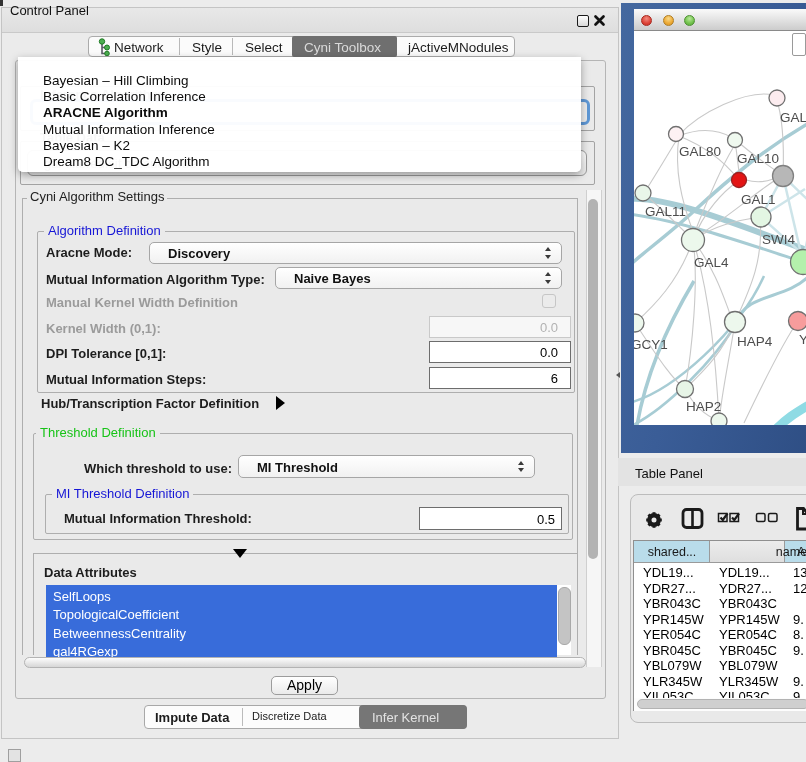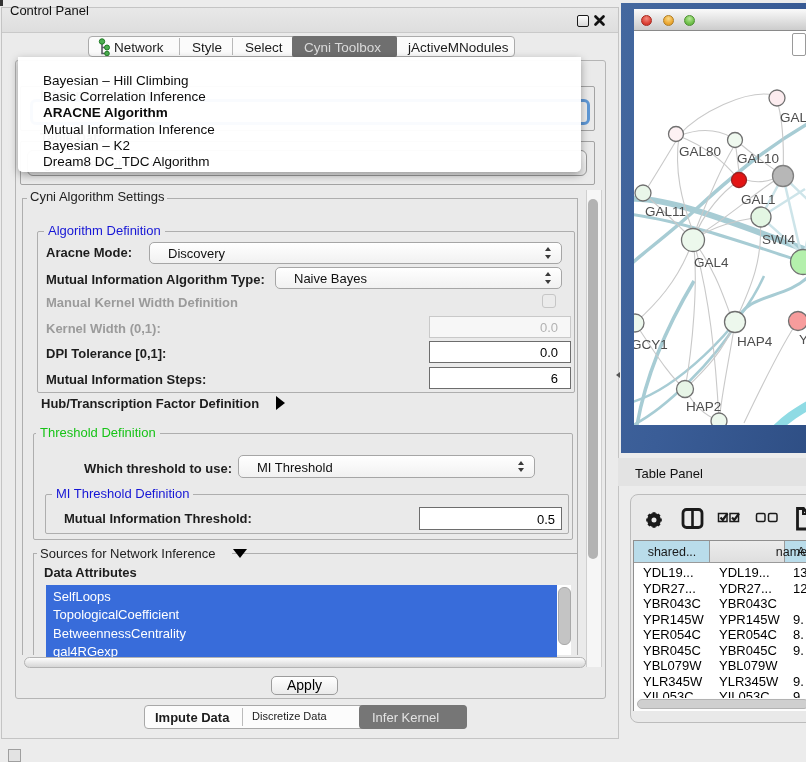--- a/index.html
+++ b/index.html
@@ -3,21 +3,21 @@
 <meta charset="utf-8">
 <style>
 html,body{margin:0;padding:0;}
 body{font-family:"Liberation Sans",sans-serif;}
 #stage{position:relative;width:806px;height:762px;background:#ececec;overflow:hidden;font-family:"Liberation Sans",sans-serif;}
 .abs{position:absolute;}
 .nw{white-space:nowrap;}
 .lbl{position:absolute;font:bold 13px "Liberation Sans",sans-serif;color:#1d1d1d;white-space:nowrap;}
 .dis{color:#9b9b9b;}
 .combo{position:absolute;background:linear-gradient(#ffffff,#f1f1f1);border:1px solid #a6a6a6;border-radius:5px;box-sizing:border-box;font:13px "Liberation Sans",sans-serif;color:#111;}
-.combo .ct{position:absolute;left:18px;top:50%;transform:translateY(-50%);white-space:nowrap;}
+.combo .ct{position:absolute;left:18px;top:50%;transform:translateY(-50%);white-space:nowrap;font-weight:bold;}
 .combo .up{position:absolute;right:10px;top:50%;margin-top:-6px;width:0;height:0;border-left:3.5px solid transparent;border-right:3.5px solid transparent;border-bottom:4.5px solid #3a3a3a;}
 .combo .dn{position:absolute;right:10px;top:50%;margin-top:1.5px;width:0;height:0;border-left:3.5px solid transparent;border-right:3.5px solid transparent;border-top:4.5px solid #3a3a3a;}
 .field{position:absolute;background:#fff;border:1px solid #6d6d6d;box-sizing:border-box;font:13px "Liberation Sans",sans-serif;color:#000;text-align:right;}
 .field span,.fieldd span{position:absolute;right:12px;top:50%;transform:translateY(-50%);}
 .fieldd{position:absolute;background:#f7f7f7;border:1px solid #c9c9c9;box-sizing:border-box;font:13px "Liberation Sans",sans-serif;color:#b2b2b2;text-align:right;}
 .group{position:absolute;border:1px solid #aeaeae;border-radius:2px;box-sizing:border-box;}
 .gtitle{position:absolute;top:-8px;background:#eaeaea;padding:0 4px;font:13px "Liberation Sans",sans-serif;white-space:nowrap;}
 .tabtxt{font:13.5px "Liberation Sans",sans-serif;color:#1c1c1c;}
 </style>
 </head>
@@ -121,21 +121,20 @@
     </div>
 
 <div class="group" style="left:45px;top:494px;width:524px;height:40px;"></div>
 <div class="gtitle" style="left:52px;top:486px;color:#1616d6;">MI Threshold Definition</div>
 <div class="lbl" style="left:64px;top:511px;">Mutual Information Threshold:</div>
 <div class="field" style="left:419px;top:507px;width:143px;height:23px;">
       <span style="right:6px;">0.5</span>
     </div>
 
 <div class="abs" style="left:33px;top:553px;width:545px;height:102px;border:1px solid #aeaeae;border-bottom:none;box-sizing:border-box;"></div>
-<div class="abs nw" style="left:37px;top:546px;background:#eaeaea;padding:0 16px 0 3px;font:13px 'Liberation Sans',sans-serif;color:#222;">Sources for Network Inference</div>
 <div class="abs" style="left:233px;top:549px;width:0;height:0;border-left:7px solid transparent;border-right:7px solid transparent;border-top:9px solid #000;"></div>
 
 <div class="lbl" style="left:44px;top:565px;">Data Attributes</div>
 <div class="abs" style="left:46px;top:585px;width:525px;height:70px;background:#fff;"></div>
 <div class="abs" style="left:46px;top:585px;width:511px;height:79px;background:#386cda;font:13px 'Liberation Sans',sans-serif;color:#fff;line-height:18.4px;padding-left:7px;box-sizing:border-box;padding-top:3px;">SelfLoops<br>TopologicalCoefficient<br>BetweennessCentrality<br>gal4RGexp</div>
 <div class="abs" style="left:558px;top:587px;width:11px;height:56px;background:#c4c4c4;border:1px solid #a9a9a9;border-radius:6px;"></div>
 
 <div class="abs" style="left:586px;top:190px;width:16px;height:477px;background:#f6f6f6;border-left:1px solid #cfcfcf;border-right:1px solid #cfcfcf;box-sizing:border-box;"></div>
 <div class="abs" style="left:588px;top:199px;width:10px;height:360px;background:#b3b3b3;border-radius:6px;"></div>
 <div class="abs" style="left:24px;top:657px;width:562px;height:11px;background:linear-gradient(#fdfdfd,#d6d6d6);border:1px solid #b3b3b3;border-radius:6px;box-sizing:border-box;"></div>

